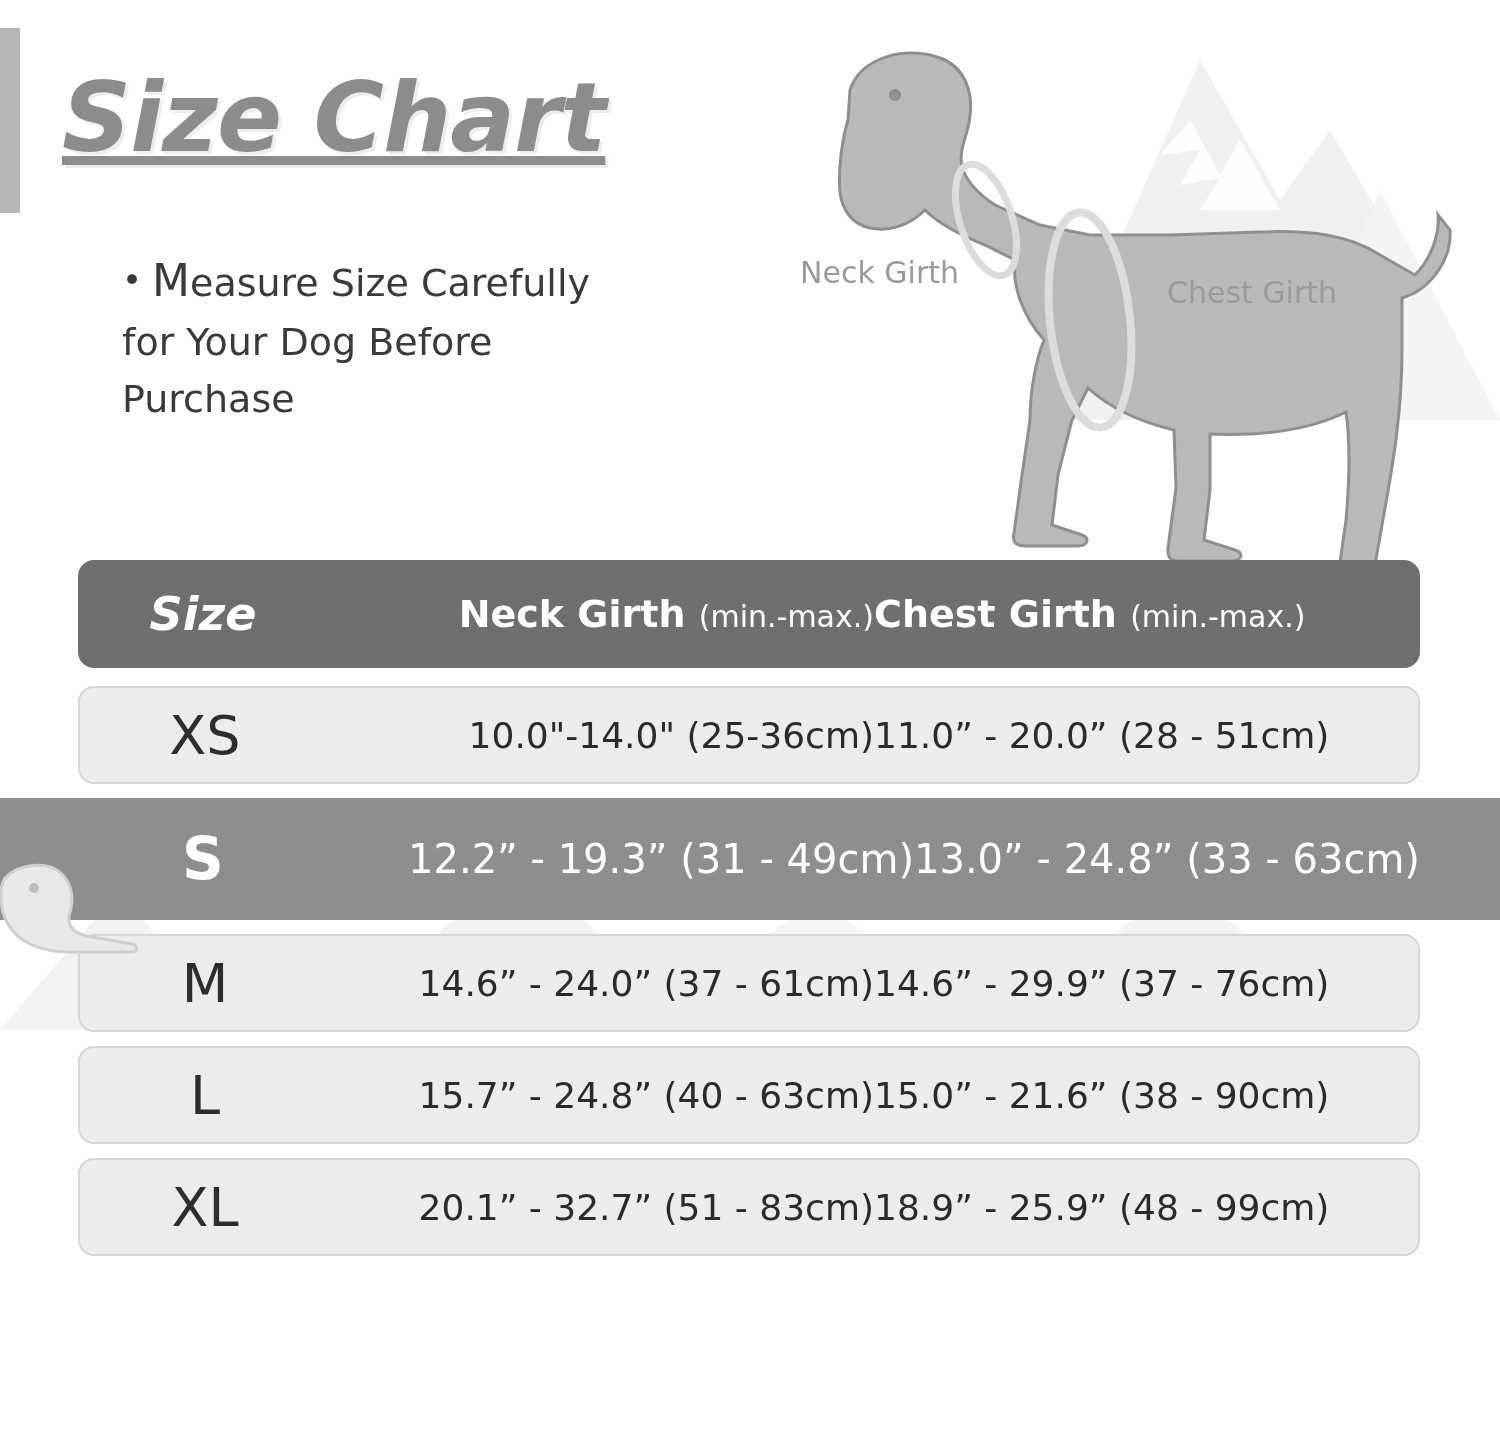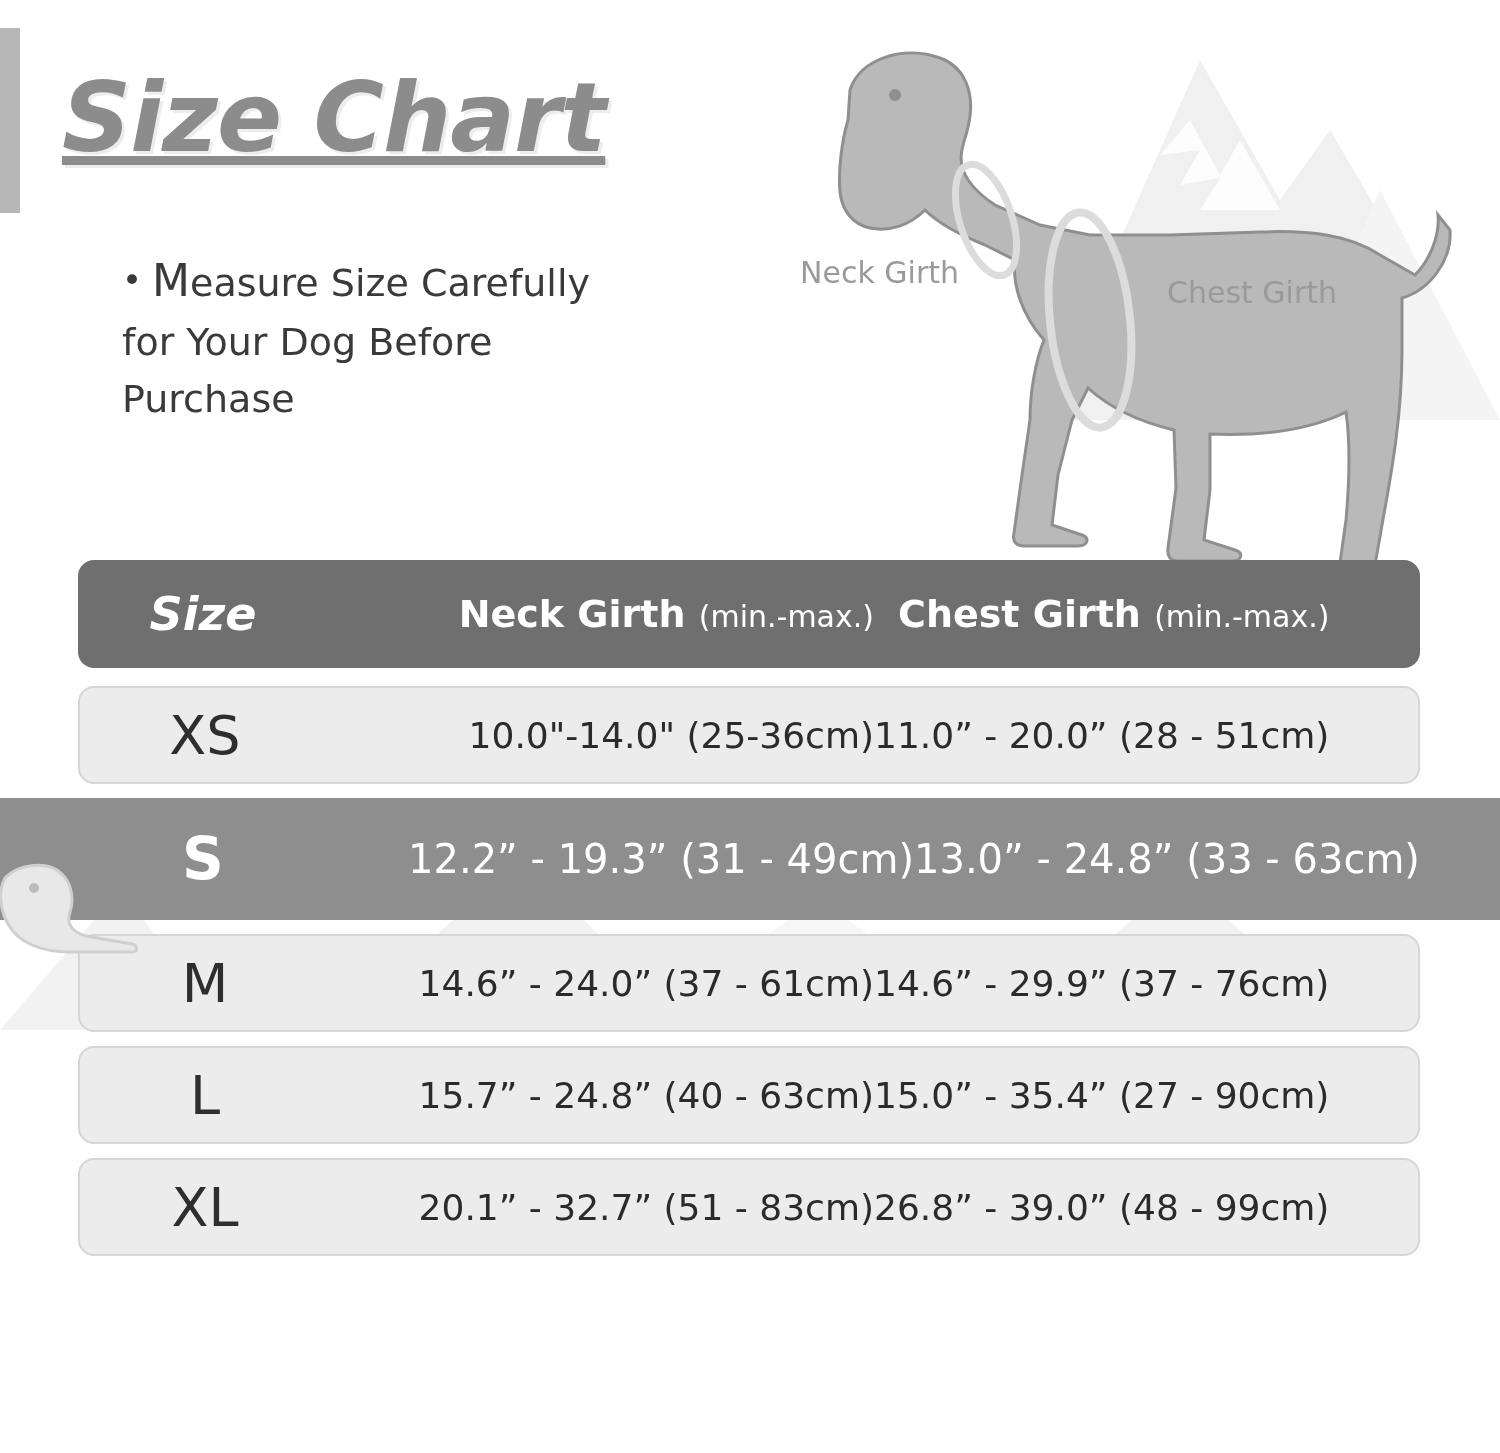--- a/index.html
+++ b/index.html
@@ -118,21 +118,20 @@
     align-items: center;
     height: 98px;
     margin-bottom: 14px;
     border-radius: 16px;
     box-sizing: border-box;
   }
   .row.header {
     background: #6f6f6f;
     height: 108px;
     margin-bottom: 18px;
-    gap: 24px;
   }
   .row.normal {
     background: #ececec;
     border: 2px solid #d6d6d6;
   }
   .row.highlight {
     background: #8e8e8e;
     border-radius: 0;
     height: 122px;
     margin-left: -78px;
@@ -302,27 +301,27 @@
 
   <div class="row normal">
     <div class="cell-size">M</div>
     <div class="cell-neck">14.6” - 24.0” (37 - 61cm)</div>
     <div class="cell-chest">14.6” - 29.9” (37 - 76cm)</div>
   </div>
 
   <div class="row normal">
     <div class="cell-size">L</div>
     <div class="cell-neck">15.7” - 24.8” (40 - 63cm)</div>
-    <div class="cell-chest">15.0” - 35.4” (27 - 90cm)</div>
+    <div class="cell-chest">15.0” - 21.6” (38 - 90cm)</div>
   </div>
 
   <div class="row normal">
     <div class="cell-size">XL</div>
     <div class="cell-neck">20.1” - 32.7” (51 - 83cm)</div>
-    <div class="cell-chest">26.8” - 39.0” (48 - 99cm)</div>
+    <div class="cell-chest">18.9” - 25.9” (48 - 99cm)</div>
   </div>
 
 </div>
 
 <svg class="dog-head-icon" viewBox="0 0 140 120">
   <path d="M5 20 C 18 6, 48 2, 62 16 C 72 26, 74 42, 70 54
            C 66 66, 72 74, 86 78 L 132 86 C 138 87, 138 94, 132 94
            L 70 94 C 40 94, 18 84, 8 66 C 0 52, -2 32, 5 20 Z" fill="#e8e8e8" stroke="#cfcfcf" stroke-width="3"></path>
   <circle cx="34" cy="30" r="5" fill="#bdbdbd"></circle>
 </svg>

